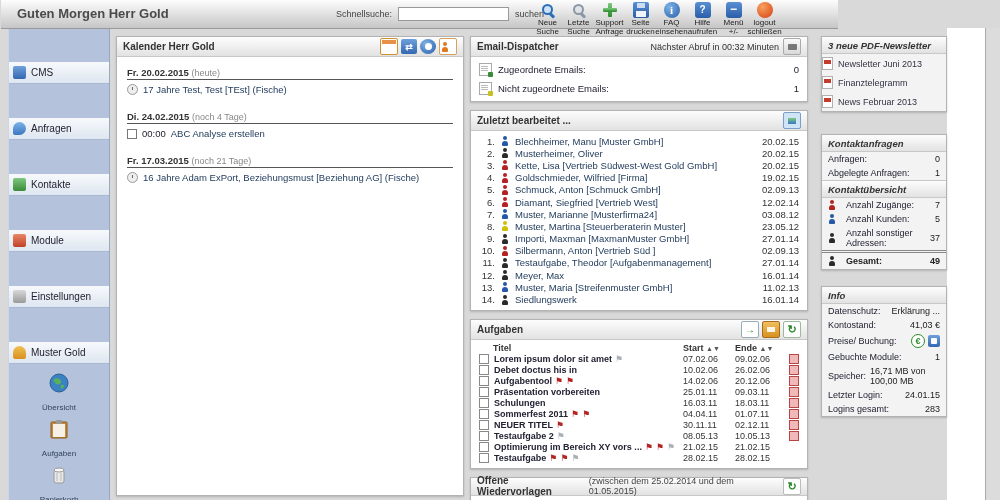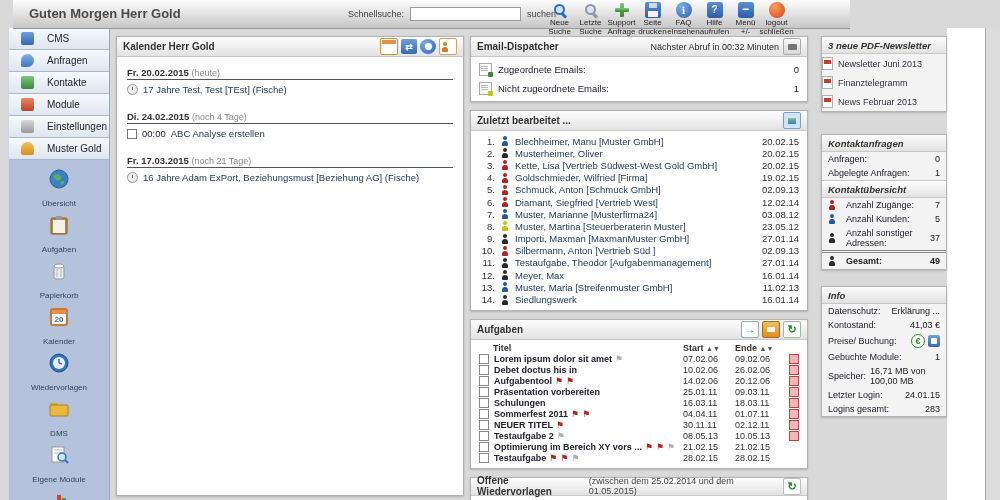--- a/index.html
+++ b/index.html
@@ -1,18 +1,18 @@
 <!DOCTYPE html>
 <html><head>
 <meta charset="utf-8">
 <style>
   html,body{margin:0;padding:0;}
   .app{position:relative;width:1000px;height:500px;background:#d9d9d9;font-family:"Liberation Sans",sans-serif;overflow:hidden;}
   
-  .topbar{position:absolute;left:13px;top:0;width:837px;height:28px;background:linear-gradient(#fdfdfd,#c6c6c6);border-bottom:1px solid #9a9a9a;z-index:5;}
+  .topbar{position:absolute;left:1px;top:0;width:837px;height:28px;background:linear-gradient(#fdfdfd,#c6c6c6);border-bottom:1px solid #9a9a9a;z-index:5;}
   .greeting{position:absolute;left:16px;top:6px;font-size:13px;font-weight:bold;color:#4a4a4a;}
   .qs{position:absolute;left:335px;top:7px;display:flex;align-items:center;font-size:9px;color:#444;}
   .qs-input{width:105px;height:12px;margin:0 6px;border:1px solid #999;background:#fff;font-size:9px;padding:0 2px;}
   .actions{position:absolute;right:58px;top:2px;display:flex;}
   .action{width:31px;display:flex;flex-direction:column;align-items:center;cursor:pointer;}
   .al{font-size:8px;color:#222;line-height:1.08;}
   .hic{width:16px;height:16px;position:relative;display:block;margin:0 auto 1px;flex:none;}
   .hic.neue-suche::before{content:"";position:absolute;left:2px;top:2px;width:7px;height:7px;border:2px solid #2a6fb8;border-radius:50%;background:#cfe2f5;}
   .hic.neue-suche::after{content:"";position:absolute;right:1px;bottom:1px;width:6px;height:3px;background:#2a6fb8;border-radius:1px;transform:rotate(45deg);}
   .hic.letzte-suche::before{content:"";position:absolute;left:2px;top:2px;width:7px;height:7px;border:2px solid #8a97a5;border-radius:50%;background:#dfe3e8;}
@@ -27,21 +27,21 @@
   .hic.hilfe{background:linear-gradient(#5b8fd4,#2a5fa8);border-radius:3px;color:#fff;font:bold 10px/16px "Liberation Sans",sans-serif;text-align:center;}
   .hic.hilfe::before{content:"?";}
   .hic.menue{background:linear-gradient(#5b8fd4,#2a5fa8);border-radius:3px;color:#fff;font:bold 12px/14px "Liberation Sans",sans-serif;text-align:center;}
   .hic.menue::before{content:"−";}
   .hic.logout{background:radial-gradient(circle at 35% 30%,#f8a060,#d84010);border-radius:50%;}
   
   .right-gap{position:absolute;top:28px;left:947px;width:38px;height:472px;background:#fff;}
   .right-edge{position:absolute;top:28px;left:985px;width:15px;height:472px;background:#dcdcdc;border-left:1px solid #aaa;}
   
   .sidebar{position:absolute;left:8px;top:28px;width:100px;height:472px;background:#b4c3db;border-right:1px solid #98a8c0;border-left:1px solid #cdd6e4;}
-  .menu-item{height:21px;display:flex;align-items:center;gap:13px;padding-left:12px;background:linear-gradient(#f7f9fc,#dfe6f0);border-bottom:1px solid #a8b8d0;font-size:10px;color:#223;cursor:pointer;}
+  .menu-item{height:21px;display:flex;align-items:center;gap:5px;padding-left:4px;background:linear-gradient(#f7f9fc,#dfe6f0);border-bottom:1px solid #a8b8d0;font-size:10px;color:#223;cursor:pointer;margin-top:34px;}
   .mi{width:13px;height:13px;border-radius:2px;flex:none;}
   .mi.cms{background:linear-gradient(#6fa0dc,#3468b0);}
   .mi.anfragen{background:linear-gradient(#7db2e8,#3a78c0);border-radius:50% 50% 50% 2px;}
   .mi.kontakte{background:linear-gradient(#7ec87e,#3a8a3a);}
   .mi.module{background:linear-gradient(#e88868,#c04028);}
   .mi.einstellungen{background:linear-gradient(#d8d8d8,#9a9a9a);}
   .mi.muster{background:linear-gradient(#f0c050,#d89020);border-radius:50% 50% 2px 2px;}
   .shortcuts{padding-top:8px;display:flex;flex-direction:column;align-items:center;}
   .sc{width:100%;text-align:center;margin-bottom:4px;cursor:pointer;}
   .sc svg{display:block;margin:0 auto 2px;}

